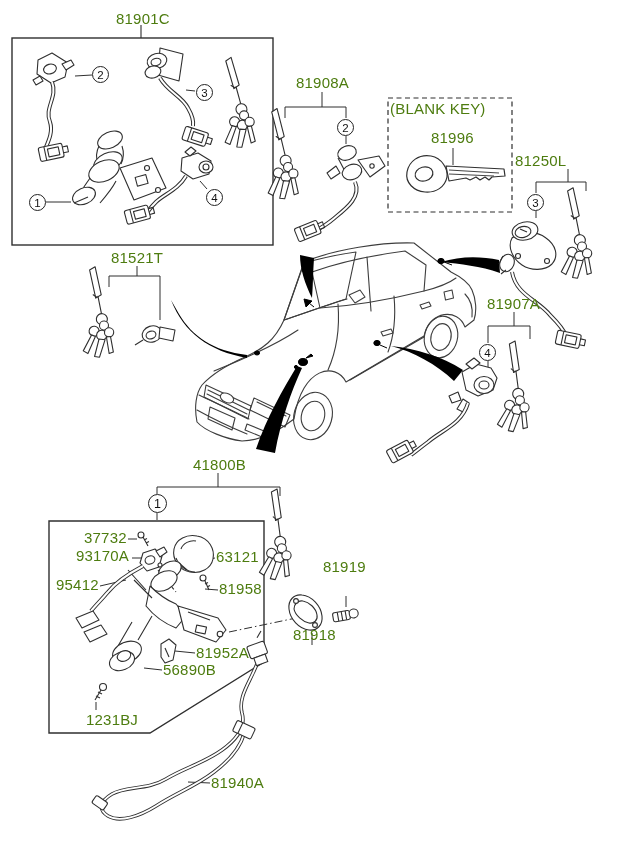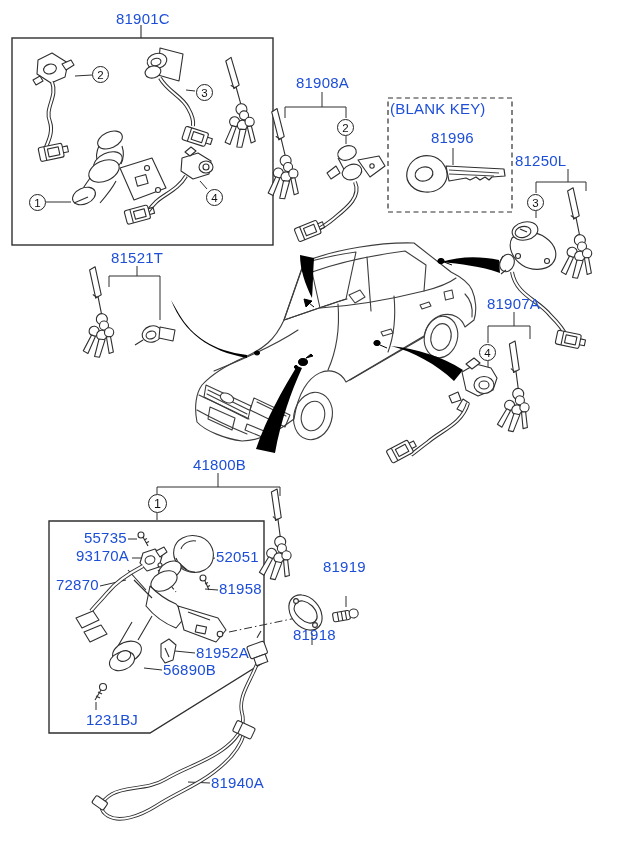--- a/index.html
+++ b/index.html
@@ -1,19 +1,19 @@
 <!DOCTYPE html>
 <html><head>
 <meta charset="utf-8">
 <style>
   html,body{margin:0;padding:0;background:#fff;}
   #canvas{position:relative;width:620px;height:848px;background:#fff;overflow:hidden;
           font-family:"Liberation Sans",sans-serif;}
   #art{position:absolute;left:0;top:0;}
-  .lbl{position:absolute;font-size:15px;line-height:16px;color:#1d4ed8;white-space:nowrap;
+  .lbl{position:absolute;font-size:15px;line-height:16px;color:#4d7c0f;white-space:nowrap;
        letter-spacing:0.2px;}
   .callout{position:absolute;width:17px;height:17px;box-sizing:border-box;border:1.4px solid #222;
            border-radius:50%;background:#fff;display:flex;align-items:center;justify-content:center;
            font-size:11.5px;color:#111;z-index:3;}
   .callout.big{width:19px;height:19px;font-size:12.5px;}
   .lbl{z-index:3;}
 </style>
 </head>
 <body>
 
@@ -305,24 +305,24 @@
 </svg>
 
   <div class="lbl" style="left:116px;top:11px">81901C</div>
   <div class="lbl" style="left:296px;top:75px">81908A</div>
   <div class="lbl" style="left:390px;top:101px">(BLANK KEY)</div>
   <div class="lbl" style="left:431px;top:130px">81996</div>
   <div class="lbl" style="left:515px;top:153px">81250L</div>
   <div class="lbl" style="left:111px;top:250px">81521T</div>
   <div class="lbl" style="left:487px;top:296px">81907A</div>
   <div class="lbl" style="left:193px;top:457px">41800B</div>
-  <div class="lbl" style="left:84px;top:530px">55735</div>
+  <div class="lbl" style="left:84px;top:530px">37732</div>
   <div class="lbl" style="left:76px;top:548px">93170A</div>
-  <div class="lbl" style="left:56px;top:577px">72870</div>
-  <div class="lbl" style="left:216px;top:549px">52051</div>
+  <div class="lbl" style="left:56px;top:577px">95412</div>
+  <div class="lbl" style="left:216px;top:549px">63121</div>
   <div class="lbl" style="left:219px;top:581px">81958</div>
   <div class="lbl" style="left:196px;top:645px">81952A</div>
   <div class="lbl" style="left:163px;top:662px">56890B</div>
   <div class="lbl" style="left:86px;top:712px">1231BJ</div>
   <div class="lbl" style="left:323px;top:559px">81919</div>
   <div class="lbl" style="left:293px;top:627px">81918</div>
   <div class="lbl" style="left:211px;top:775px">81940A</div>
 
   <div class="callout" style="left:29px;top:194px">1</div>
   <div class="callout" style="left:92px;top:66px">2</div>

